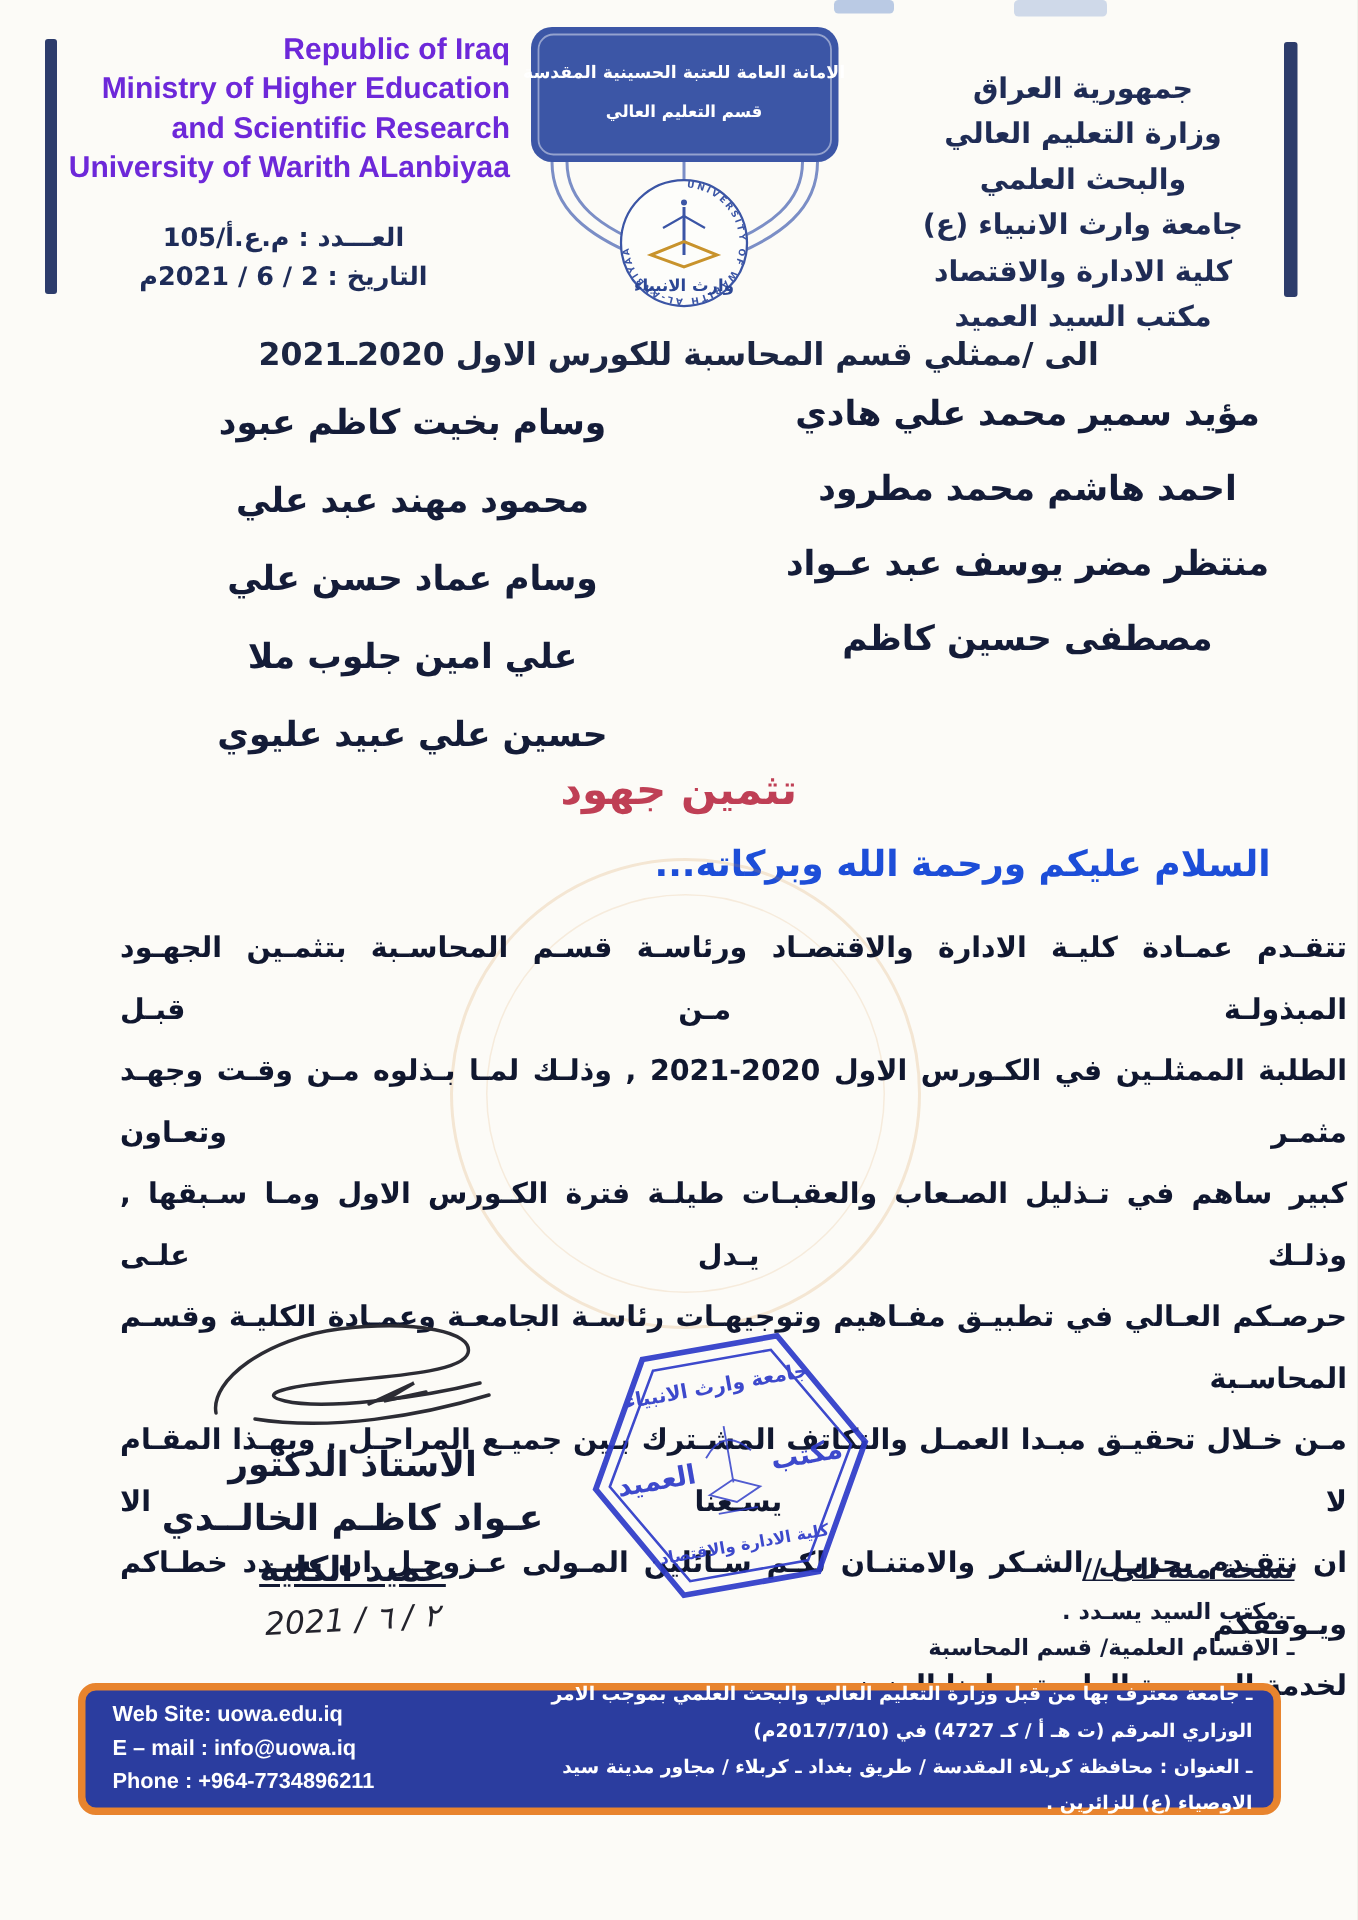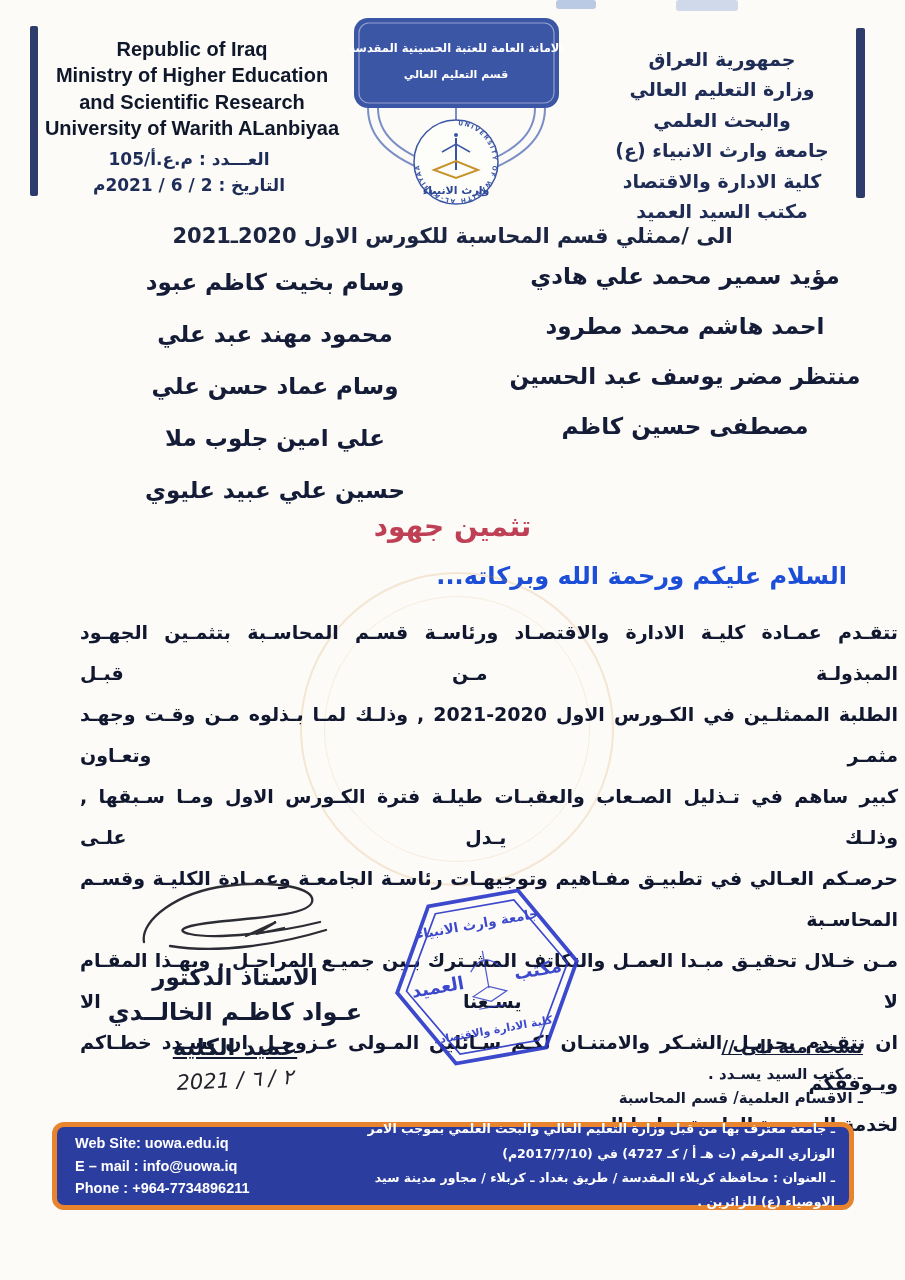--- a/index.html
+++ b/index.html
@@ -7,22 +7,22 @@
     position:relative; width:905px; height:1280px; margin:0 auto;
     background:#fcfbf7; overflow:hidden;
     font-family:"DejaVu Sans", sans-serif;
   }
   .abs{position:absolute;}
 
   
   .hdr-bar{background:#2d3c6b; border-radius:2px;}
   #hdr-left-bar{left:30px; top:26px; width:8px; height:170px;}
   #hdr-right-bar{right:40px; top:28px; width:9px; height:170px;}
-  #hdr-left{left:44px; top:36px; width:296px; text-align:center;
-    color:#0f172a; font:bold 20px/1.32 "Liberation Sans", sans-serif;}
+  #hdr-left{left:44px; top:20px; width:296px; text-align:right;
+    color:#6d28d9; font:bold 20px/1.32 "Liberation Sans", sans-serif;}
   #hdr-left-meta{left:56px; top:146px; width:266px; direction:rtl; text-align:center;
     color:#1e2c58; font-weight:bold; font-size:17px; line-height:1.55;}
   #hdr-right{right:56px; top:44px; width:254px; direction:rtl; text-align:center;
     color:#1f2c55; font-weight:bold; font-size:19px; line-height:1.6;}
   #emblem{left:338px; top:12px; width:237px; height:198px;}
   svg text{font-family:"DejaVu Sans", sans-serif;}
 
   
   #subject{left:0; right:0; top:224px; text-align:center; direction:rtl;
     color:#1b2542; font-weight:bold; font-size:21px;}
@@ -141,21 +141,21 @@
     <div>جامعة وارث الانبياء (ع)</div>
     <div>كلية الادارة والاقتصاد</div>
     <div>مكتب السيد العميد</div>
   </div>
 
   <div class="abs" id="subject">الى /ممثلي قسم المحاسبة للكورس الاول 2020ـ2021</div>
 
   <div class="abs names-col" id="names-right">
     <div class="name-item">مؤيد سمير محمد علي هادي</div>
     <div class="name-item">احمد هاشم محمد مطرود</div>
-    <div class="name-item">منتظر مضر يوسف عبد الحسين</div>
+    <div class="name-item">منتظر مضر يوسف عبد عـواد</div>
     <div class="name-item">مصطفى حسين كاظم</div>
   </div>
   <div class="abs names-col" id="names-left">
     <div class="name-item">وسام بخيت كاظم عبود</div>
     <div class="name-item">محمود مهند عبد علي</div>
     <div class="name-item">وسام عماد حسن علي</div>
     <div class="name-item">علي امين جلوب ملا</div>
     <div class="name-item">حسين علي عبيد عليوي</div>
   </div>
 

